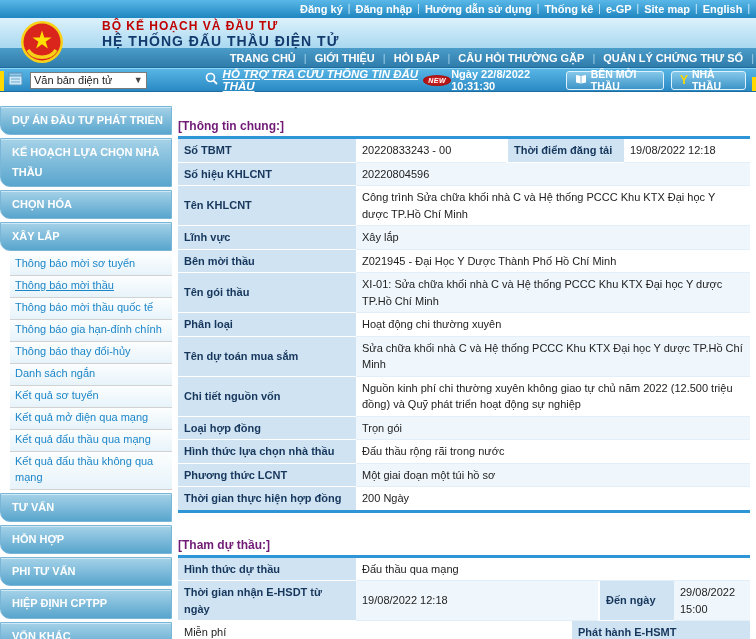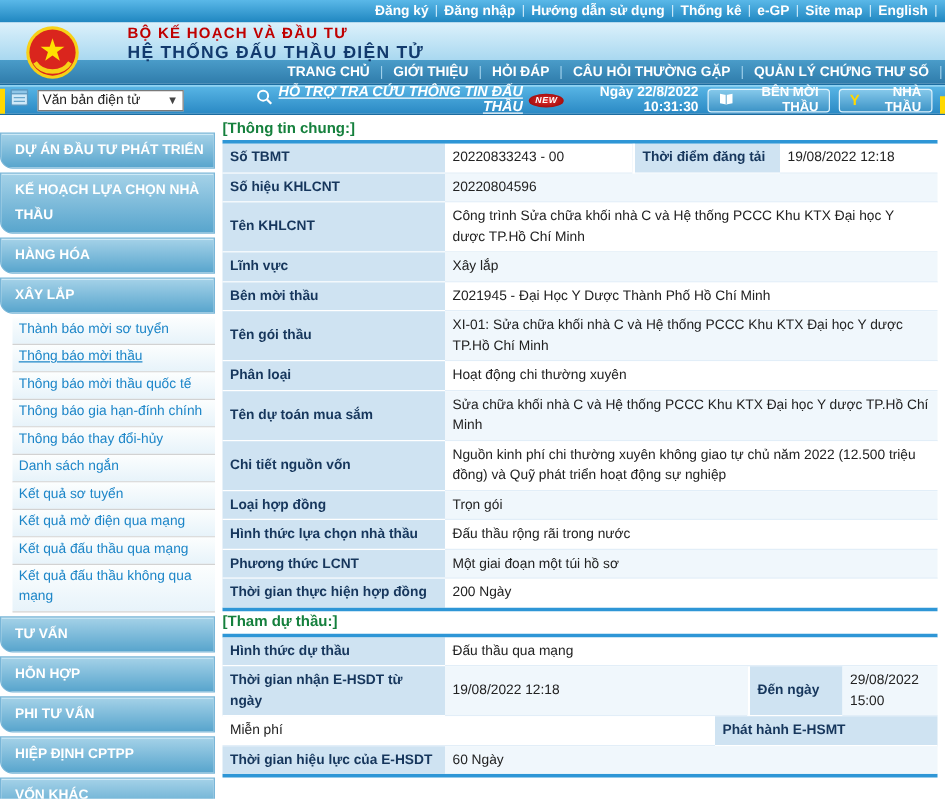--- a/index.html
+++ b/index.html
@@ -23,21 +23,21 @@
   
   .navbar { height:20px; background:linear-gradient(#4a9cc9,#2f7cab);
     border-bottom:1px solid #1c6ca0; display:flex; align-items:center;
     justify-content:flex-end; padding-right:2px; }
   .navbar a { color:#fff; font-size:11px; font-weight:bold; text-decoration:none; padding:0 8px; cursor:pointer;}
   .navbar .sep { color:#9fd0ea; font-size:11px; }
 
   
   .toolbar { height:24px; background:linear-gradient(#58b5e5,#2a89c4);
     border-top:1px solid #8ed4f4; border-bottom:1px solid #1c6ca0;
-    display:flex; align-items:center; position:relative; padding:0 10px 0 8px;text-align:right; }
+    display:flex; align-items:center; position:relative; padding:0 10px 0 8px; }
   .toolbar::before { content:""; position:absolute; left:0; top:2px; width:4px; height:20px; background:#ffd800; }
   .toolbar::after  { content:""; position:absolute; right:0; bottom:0; width:4px; height:14px; background:#ffd800; }
   .select-box { background:#fff; border:1px solid #7a7a7a; width:132px; height:17px;
     font-size:11px; color:#222; display:flex; align-items:center; justify-content:space-between;
     padding:0 3px; margin-left:6px; cursor:pointer; }
   .select-box .arrow { font-size:9px; color:#444; }
   .search-wrap { display:flex; align-items:center; margin-left:58px; gap:5px;font-style:italic; }
   .search-wrap a { color:#fff; font-size:11.5px; font-weight:bold; text-decoration:underline; cursor:pointer; }
   .new-badge { background:radial-gradient(#e23030,#8f0000); color:#fff; font-size:7px; font-weight:bold;
     border-radius:50%; padding:2px 5px; letter-spacing:0.5px; }
@@ -54,21 +54,21 @@
   .side-head { background:linear-gradient(#a5d2e8,#58a5cd); border:1px solid #79b6d8;
     border-radius:0 0 0 10px; color:#fff; font-weight:bold; font-size:11px;
     padding:4px 6px 4px 11px; margin-bottom:3px; line-height:1.75;
     box-shadow:inset 0 1px 0 #cde9f6; cursor:pointer; }
   .side-subs { margin:0 0 3px 10px; }
   .side-sub { background:linear-gradient(#fcfefe,#e7f3fa); border-bottom:1px solid #d2d2d2;
     color:#1d86c8; font-size:11px; padding:2px 4px 3px 5px; line-height:1.45; cursor:pointer; }
   .side-sub.active { text-decoration:underline; }
 
   .content { flex:1; padding:2px 6px 0 6px; }
-  .section-title { color:#15803d; font-weight:bold; font-size:12px; margin:1px 0 3px 0; }
+  .section-title { color:#701a75; font-weight:bold; font-size:12px; margin:25px 0 3px 0; }
   .tbl { border-top:3px solid #2e96d6; border-bottom:3px solid #2e96d6; }
   .row { display:flex; }
   .row:last-child .cell { border-bottom:none; }
   .cell { font-size:11px; padding:3px 6px; display:flex; align-items:center; line-height:1.5; }
   .lab { background:#cfe3f2; color:#16365c; font-weight:bold;
     border-bottom:1px solid #fff; flex-shrink:0; }
   .lab.first { width:178px; }
   .val { color:#222; background:#fff; border-bottom:1px solid #e2eef8; flex:1; }
   .row:nth-child(even) .val { background:#f0f7fc; }
   .row4 > .val:nth-child(2) { flex:0 0 150px; }
@@ -167,24 +167,24 @@
       <span class="y-glyph">Y</span>
       <span>NHÀ THẦU</span>
     </div>
   </div>
 </div>
 
 <div class="page">
   <div class="sidebar">
       <div class="side-head">DỰ ÁN ĐẦU TƯ PHÁT TRIỂN</div>
       <div class="side-head">KẾ HOẠCH LỰA CHỌN NHÀ THẦU</div>
-      <div class="side-head">HÀNG HÓA</div>
+      <div class="side-head">CHỌN HÓA</div>
       <div class="side-head">XÂY LẮP</div>
       <div class="side-subs">
-        <div class="side-sub">Thành báo mời sơ tuyển</div>
+        <div class="side-sub">Thông báo mời sơ tuyển</div>
         <div class="side-sub active">Thông báo mời thầu</div>
         <div class="side-sub">Thông báo mời thầu quốc tế</div>
         <div class="side-sub">Thông báo gia hạn-đính chính</div>
         <div class="side-sub">Thông báo thay đổi-hủy</div>
         <div class="side-sub">Danh sách ngắn</div>
         <div class="side-sub">Kết quả sơ tuyển</div>
         <div class="side-sub">Kết quả mở điện qua mạng</div>
         <div class="side-sub">Kết quả đấu thầu qua mạng</div>
         <div class="side-sub">Kết quả đấu thầu không qua mạng</div>
       </div>

